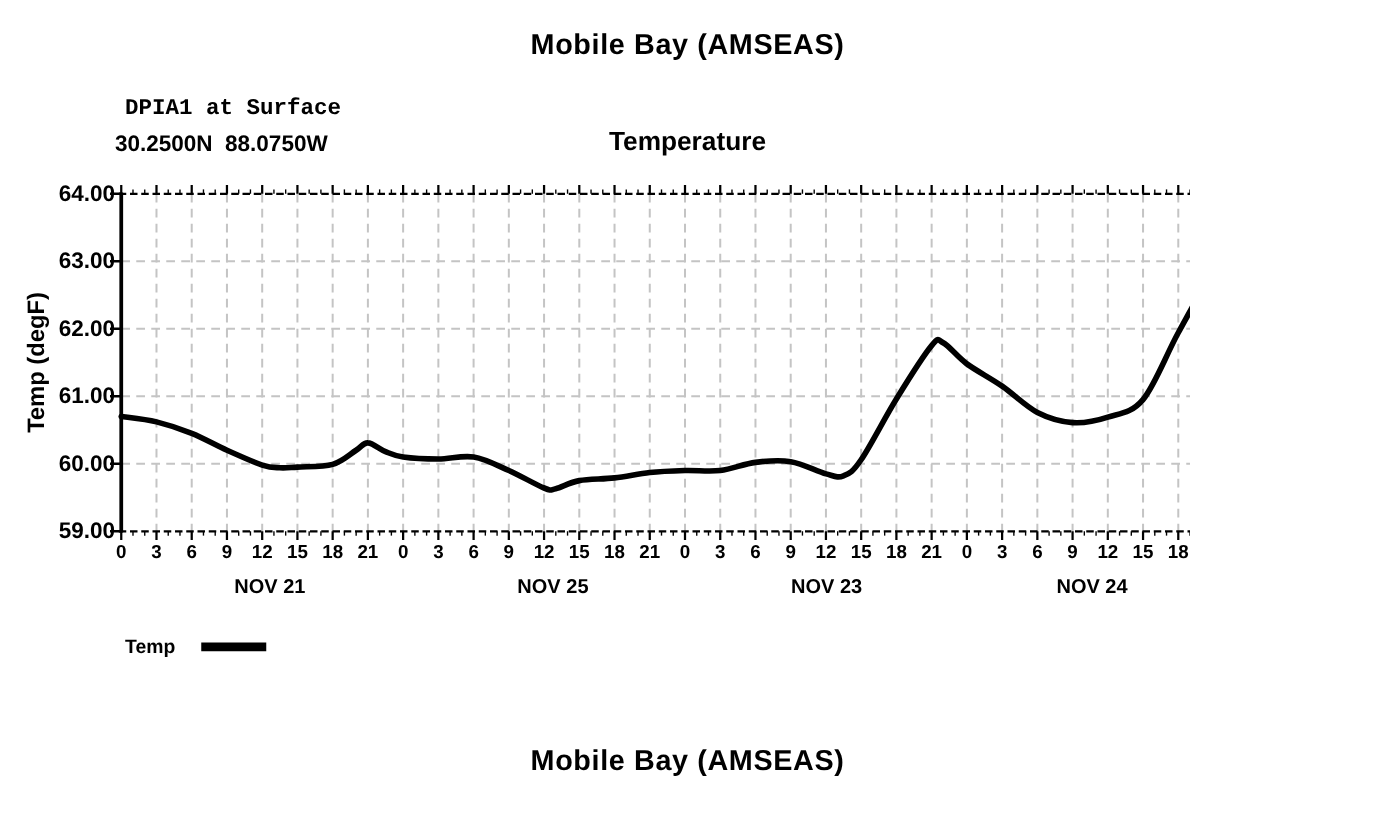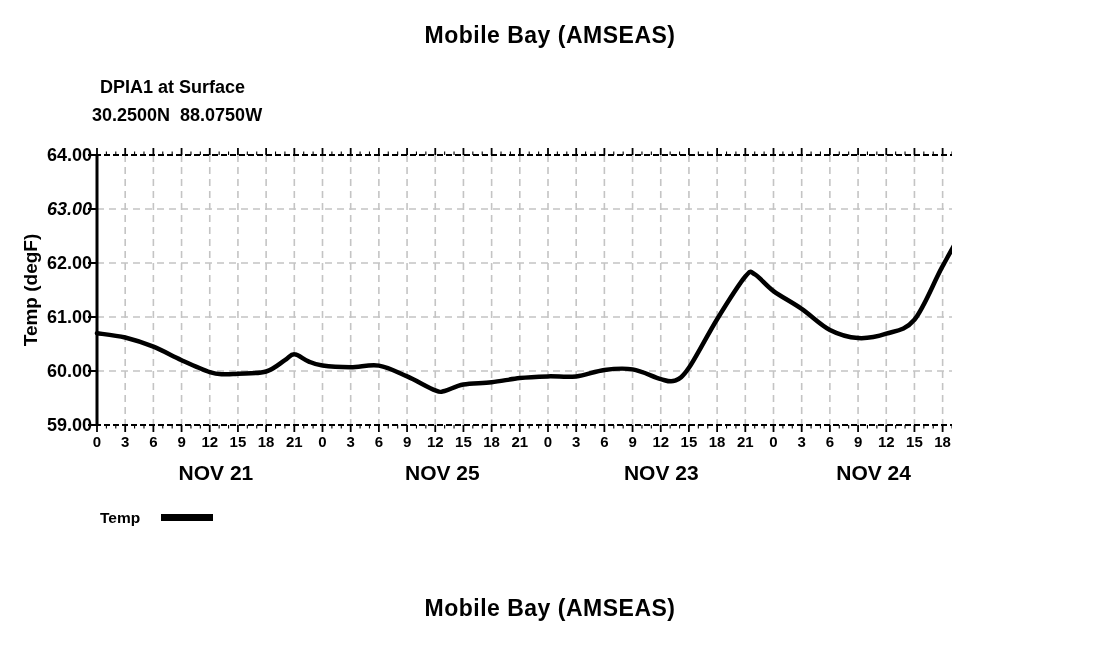--- a/index.html
+++ b/index.html
@@ -1,49 +1,50 @@
 <!DOCTYPE html>
 <html><head>
 <meta charset="utf-8">
 <style>
   html,body{margin:0;padding:0;background:#ffffff;}
   #page{position:relative;width:952px;height:650px;background:#ffffff;overflow:hidden;
         font-family:"Liberation Sans",sans-serif;color:#000;}
   .txt{position:absolute;font-weight:700;color:#000;line-height:1;}
   #title-top{left:0;top:24px;width:1100px;text-align:center;font-size:23px;letter-spacing:0.5px;}
-  #station{left:100px;top:78px;font-size:18px;}
+  #station{left:100px;top:78px;font-size:18px;font-family:Liberation Mono, monospace;}
   #coords{left:92px;top:106px;font-size:18px;white-space:pre;}
   #panel-title{left:0;top:103px;width:1100px;text-align:center;font-size:21px;}
   #init-time{right:104px;top:107px;font-size:18px;}
   #y-axis-title{left:30px;top:290px;transform:translate(-50%,-50%) rotate(-90deg);
                 font-size:19px;white-space:nowrap;}
   #chart-svg{position:absolute;left:0;top:0;}
   #y-tick-labels{position:absolute;left:0;top:0;width:96px;height:650px;}
   #y-tick-labels span{position:absolute;right:4px;transform:translateY(-50%);
                       font-weight:700;font-size:18px;}
   #x-tick-labels{position:absolute;left:0;top:433px;width:1100px;height:18px;}
   #x-tick-labels span{position:absolute;top:0;transform:translateX(-50%);
                       font-weight:700;font-size:15px;}
   #day-labels{position:absolute;left:0;top:461px;width:1100px;height:18px;}
   #day-labels span{position:absolute;top:0;transform:translateX(-50%);
-                   font-weight:700;font-size:21px;padding-left:18px;}
+                   font-weight:700;font-size:16px;padding-left:18px;}
   #x-axis-title{left:0;top:482px;width:1100px;text-align:center;font-size:18px;}
   #legend{position:absolute;left:100px;top:508px;height:18px;}
   #legend-label{position:absolute;left:0;top:2px;font-weight:700;font-size:15.5px;}
   #legend-swatch{position:absolute;left:61px;top:6px;width:52px;height:7px;background:#000;}
   #title-bottom{left:0;top:597px;width:1100px;text-align:center;font-size:23px;letter-spacing:0.5px;}
 </style>
 </head>
 <body>
 
 <div id="page">
 
   <div class="txt" id="title-top">Mobile Bay (AMSEAS)</div>
   <div class="txt" id="station">DPIA1 at Surface</div>
   <div class="txt" id="coords">30.2500N  88.0750W</div>
+  <div class="txt" id="panel-title">Temperature</div>
 
   <div class="txt" id="y-axis-title">Temp (degF)</div>
 
   <svg id="chart-svg" width="1100" height="650" viewBox="0 0 1100 650">
       <line x1="125.1875" y1="155" x2="125.1875" y2="425" stroke="#c4c4c4" stroke-width="1.6" stroke-dasharray="7 5"></line>
       <line x1="153.375" y1="155" x2="153.375" y2="425" stroke="#c4c4c4" stroke-width="1.6" stroke-dasharray="7 5"></line>
       <line x1="181.5625" y1="155" x2="181.5625" y2="425" stroke="#c4c4c4" stroke-width="1.6" stroke-dasharray="7 5"></line>
       <line x1="209.75" y1="155" x2="209.75" y2="425" stroke="#c4c4c4" stroke-width="1.6" stroke-dasharray="7 5"></line>
       <line x1="237.9375" y1="155" x2="237.9375" y2="425" stroke="#c4c4c4" stroke-width="1.6" stroke-dasharray="7 5"></line>
       <line x1="266.125" y1="155" x2="266.125" y2="425" stroke="#c4c4c4" stroke-width="1.6" stroke-dasharray="7 5"></line>
@@ -278,21 +279,21 @@
       <line x1="88" y1="263" x2="97" y2="263" stroke="#000000" stroke-width="2"></line>
       <line x1="88" y1="209" x2="97" y2="209" stroke="#000000" stroke-width="2"></line>
       <line x1="88" y1="155" x2="97" y2="155" stroke="#000000" stroke-width="2"></line>
       <line x1="97" y1="154" x2="97" y2="426" stroke="#000000" stroke-width="3"></line>
       <line x1="999" y1="154" x2="999" y2="426" stroke="#000000" stroke-width="2.5"></line>
       <path d="M97 333.1999999999998 C101.7 333.9,115.8 335.3,125.2 337.5 C134.6 339.8,144.0 342.9,153.4 346.7 C162.8 350.5,172.2 356.0,181.6 360.2 C191.0 364.4,202.7 369.7,209.8 372.1 C216.8 374.4,219.1 374.0,223.8 374.2 C228.5 374.5,230.9 374.1,237.9 373.7 C245.0 373.2,258.3 373.8,266.1 371.5 C274.0 369.3,280.2 363.1,284.9 360.2 C289.6 357.3,290.4 354.1,294.3 354.3 C298.2 354.4,303.7 359.4,308.4 361.3 C313.1 363.2,315.5 364.6,322.5 365.6 C329.5 366.6,341.3 367.2,350.7 367.2 C360.1 367.2,369.5 364.1,378.9 365.6 C388.3 367.1,397.7 372.3,407.1 376.4 C416.5 380.5,429.0 388.0,435.3 390.4 C441.5 392.9,439.9 392.0,444.6 391.0 C449.3 390.0,455.6 385.9,463.4 384.5 C471.3 383.1,482.2 383.4,491.6 382.3 C501.0 381.3,510.4 379.0,519.8 378.0 C529.2 377.0,538.6 376.7,548.0 376.4 C557.4 376.1,566.8 377.5,576.2 376.4 C585.6 375.3,595.0 371.1,604.4 369.9 C613.8 368.7,623.2 367.8,632.6 369.4 C642.0 370.9,653.7 377.2,660.8 379.1 C667.8 381.0,670.1 382.6,674.8 380.7 C679.5 378.8,681.9 378.0,688.9 367.8 C696.0 357.5,707.7 334.4,717.1 319.2 C726.5 303.9,739.0 284.0,745.3 276.5 C751.6 269.0,750.0 271.9,754.7 274.3 C759.4 276.8,765.7 285.3,773.5 291.1 C781.3 296.8,792.3 302.4,801.7 308.9 C811.1 315.4,820.5 325.1,829.9 330.0 C839.3 334.8,848.7 337.4,858.1 338.1 C867.5 338.7,876.9 336.8,886.3 333.7 C895.6 330.7,905.0 330.9,914.4 319.7 C923.8 308.4,933.2 283.3,942.6 266.2 C952.0 249.1,963.8 226.9,970.8 217.1 C977.9 207.3,980.2 208.8,984.9 207.4 C989.6 205.9,996.7 208.3,999.0 208.5" fill="none" stroke="#000000" stroke-width="4.5" stroke-linecap="round" stroke-linejoin="round"></path>
     </svg>
 
   <div id="y-tick-labels">
       <span style="top: 155px;">64.00</span>
-      <span style="top: 209px; font-style: italic;">63.00</span>
+      <span style="top: 209px;">63.00</span>
       <span style="top: 263px;">62.00</span>
       <span style="top: 317px; text-align: center;">61.00</span>
       <span style="top: 371px;">60.00</span>
       <span style="top: 425px;">59.00</span>
     </div>
   <div id="x-tick-labels">
       <span style="left: 97px;">0</span>
       <span style="left: 125.188px;">3</span>
       <span style="left: 153.375px;">6</span>
       <span style="left: 181.562px;">9</span>

